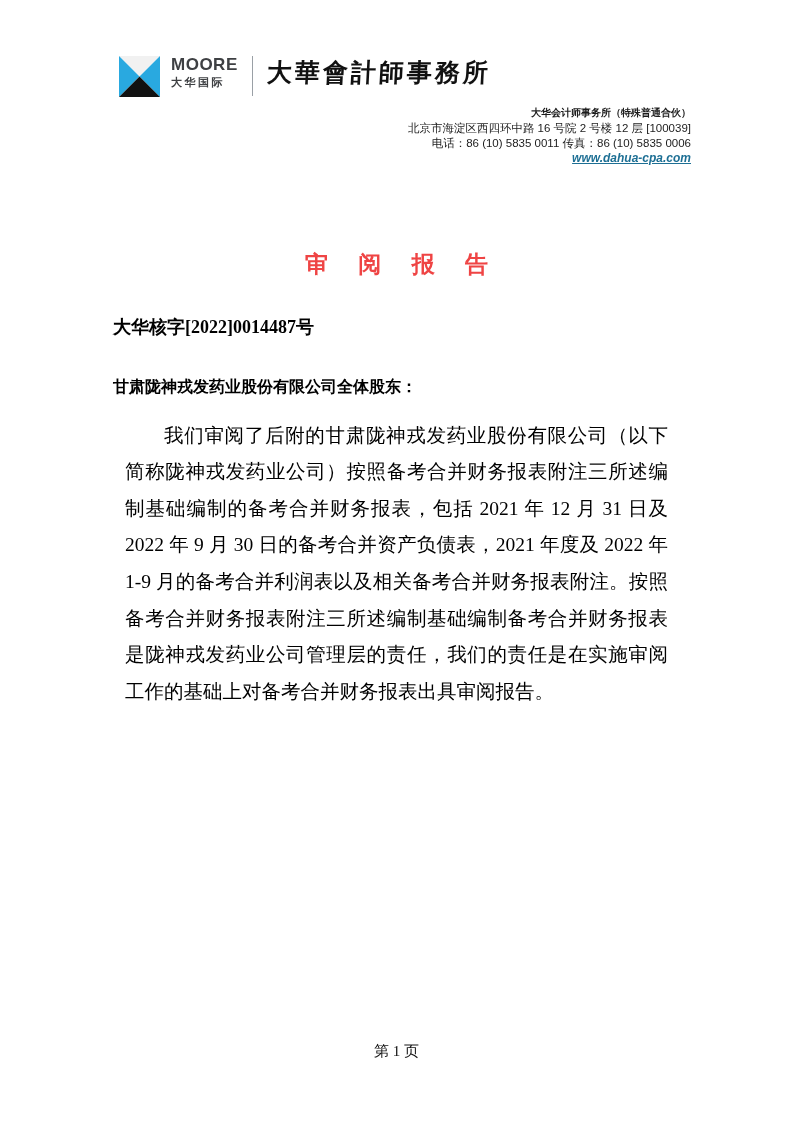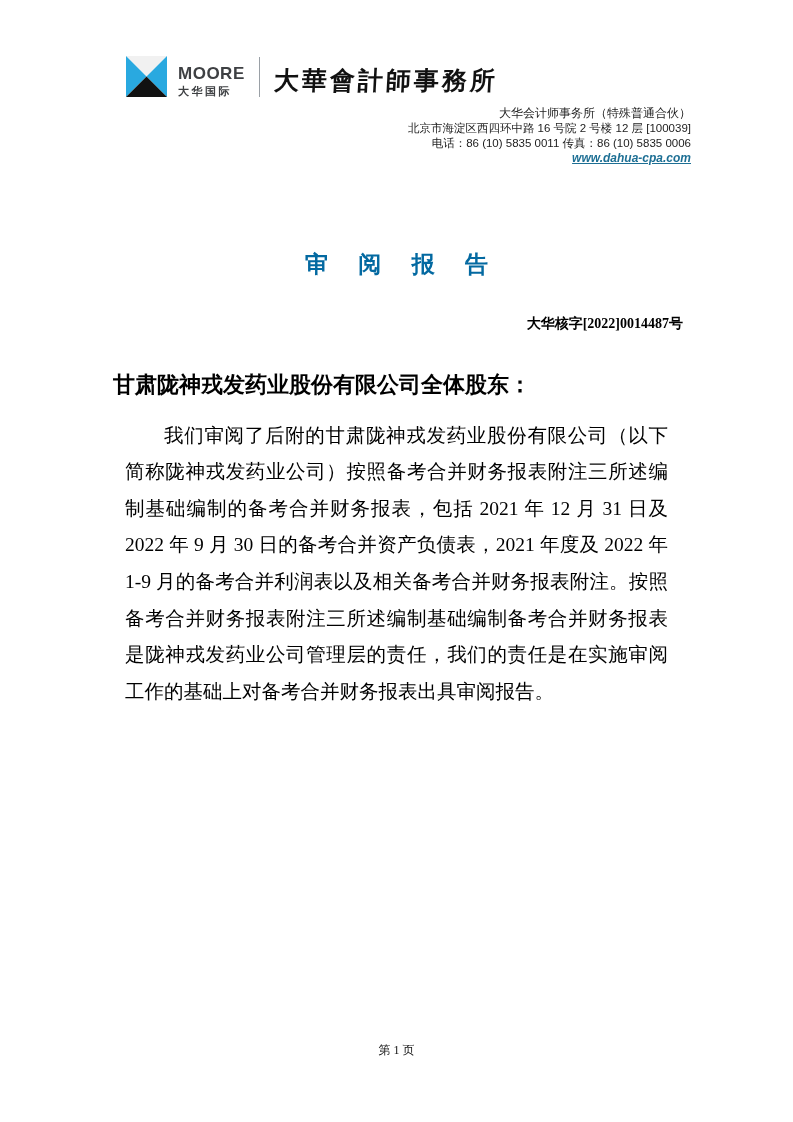--- a/index.html
+++ b/index.html
@@ -8,22 +8,22 @@
     background: #ffffff;
     position: relative;
     overflow: hidden;
     font-family: "Liberation Serif", "DejaVu Serif", serif;
     color: #000;
   }
   .page { position: absolute; inset: 0; }
 
   
   .logo-block {
-    position: absolute; left: 126px; top: 56px;
-    display: flex; align-items: flex-end;
+    position: absolute; left: 119px; top: 56px;
+    display: flex; align-items: flex-start;
   }
   .logo-icon { width: 41px; height: 41px; display: block; }
   .logo-text {
     margin-left: 11px;
     font-family: "Liberation Sans", "DejaVu Sans", sans-serif;
     font-weight: bold; color: #3e4043; line-height: 1;
   }
   .logo-text .en { font-size: 17px; letter-spacing: 0.5px; }
   .logo-text .cn { font-size: 11px; letter-spacing: 2.5px; margin-top: 4px; }
   .logo-divider {
@@ -35,57 +35,57 @@
     color: #111; transform: skewX(-3deg); white-space: nowrap;
   }
 
   .contact {
     position: absolute; top: 106px; right: 102px;
     text-align: right;
     font-family: "Liberation Sans", "DejaVu Sans", sans-serif;
     font-size: 11.5px; line-height: 14.8px; color: #1c1c1c;
     white-space: nowrap;
   }
-  .contact .firm { font-weight: normal; font-size: 12px; }
+  .contact .firm { font-weight: bold; font-size: 10px; }
   .contact .website-row { margin-top: 1px; }
   .contact .website {
     color: #1d6f94; font-style: italic; font-weight: bold;
     text-decoration: underline; font-size: 12px;
   }
 
   
   .report-title {
     position: absolute; top: 249px; left: 0; width: 100%;
     text-align: center;
     font-family: "Liberation Sans", "DejaVu Sans", sans-serif;
     font-weight: bold; font-size: 23px; letter-spacing: 12px;
     text-indent: 12px; 
-    color: #0369a1;
+    color: #ef4444;
   }
   .ref-no {
     position: absolute; top: 315px; left: 113px; width: 570px;
-    text-align: right;
-    font-weight: bold; font-size: 14px;
+    text-align: left;
+    font-weight: bold; font-size: 18px;
     font-family: "Liberation Serif", "DejaVu Serif", serif;
   }
   .content {
     position: absolute; top: 369px; left: 113px; width: 567px;
     font-size: 19.5px; line-height: 36.6px;
     text-align: justify;
   }
   .addressee {
-    font-family: Liberation Mono, monospace;
-    font-weight: bold; font-size: 22px;
+    font-family: Liberation Serif, serif;
+    font-weight: bold; font-size: 16px;
   }
   .content p { margin: 12px; text-indent: 2em; }
   .content p.continues { text-align-last: justify; }
 
   .page-footer {
     position: absolute; top: 1042px; left: 0; width: 100%;
-    text-align: center; font-size: 12px; color: #111;
+    text-align: center; font-size: 15px; color: #111;
     font-family: "Liberation Serif", "DejaVu Serif", serif;
   }
 </style>
 </head>
 <body>
 
 <div class="page">
 
   <div class="logo-block">
     <svg class="logo-icon" viewBox="0 0 100 100" aria-hidden="true">

